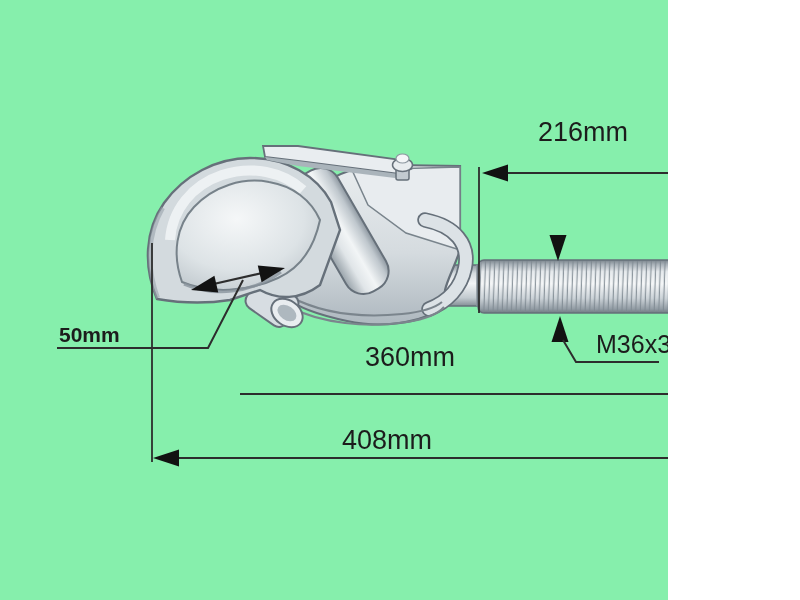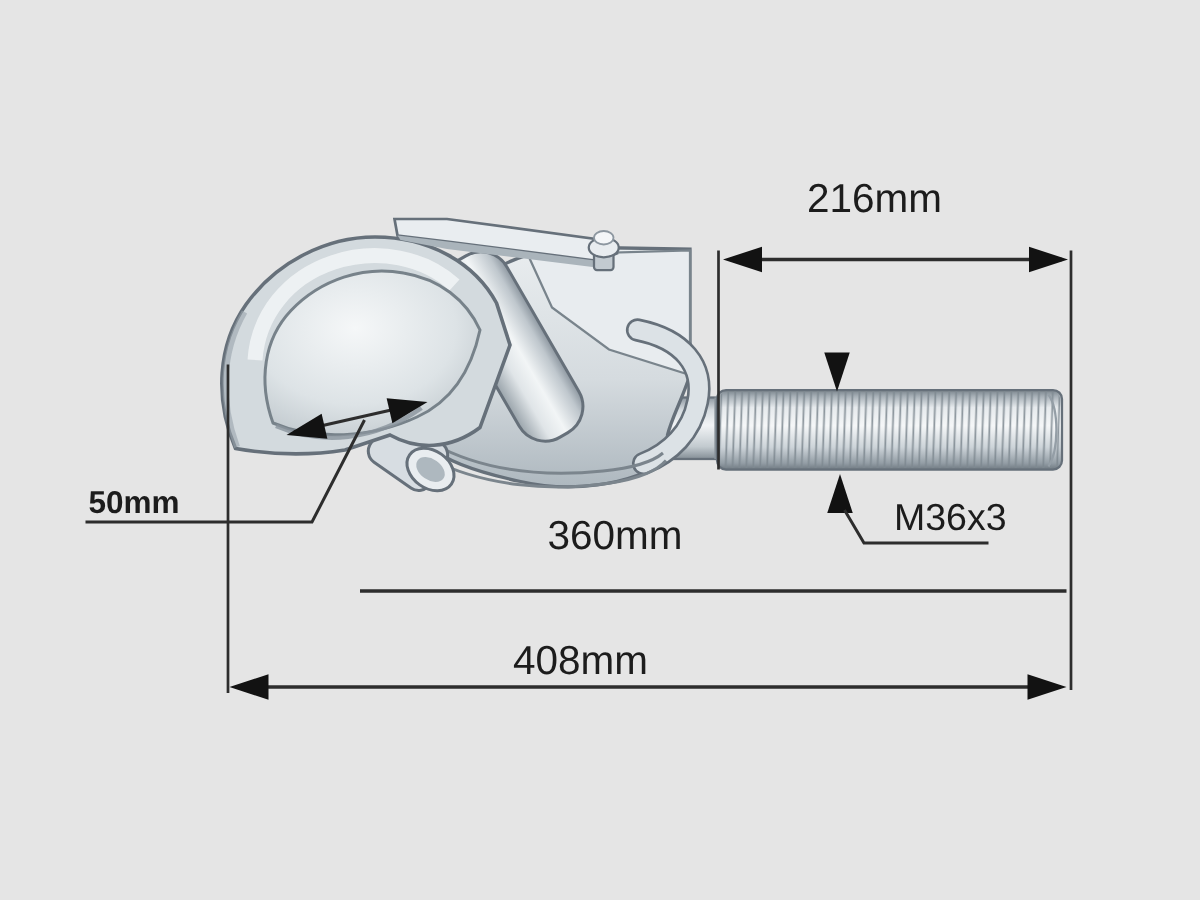--- a/index.html
+++ b/index.html
@@ -1,16 +1,16 @@
 <!DOCTYPE html>
 <html><head>
 <meta charset="utf-8">
 <style>
   html,body{margin:0;padding:0;background:#ffffff;}
-  .canvas{position:relative;width:800px;height:600px;background:#e5e5e5;overflow:hidden;}
+  .canvas{position:relative;width:668px;height:600px;background:#86efac;overflow:hidden;}
   svg{display:block;}
   svg text{font-family:"Liberation Sans","DejaVu Sans",sans-serif;fill:#1c1c1c;}
   .dim-label{font-size:27px;}
   .dim-label-small{font-size:21px;font-weight:bold;}
   .spec-label{font-size:25px;}
 </style>
 </head>
 <body>
 
 <div class="canvas">

